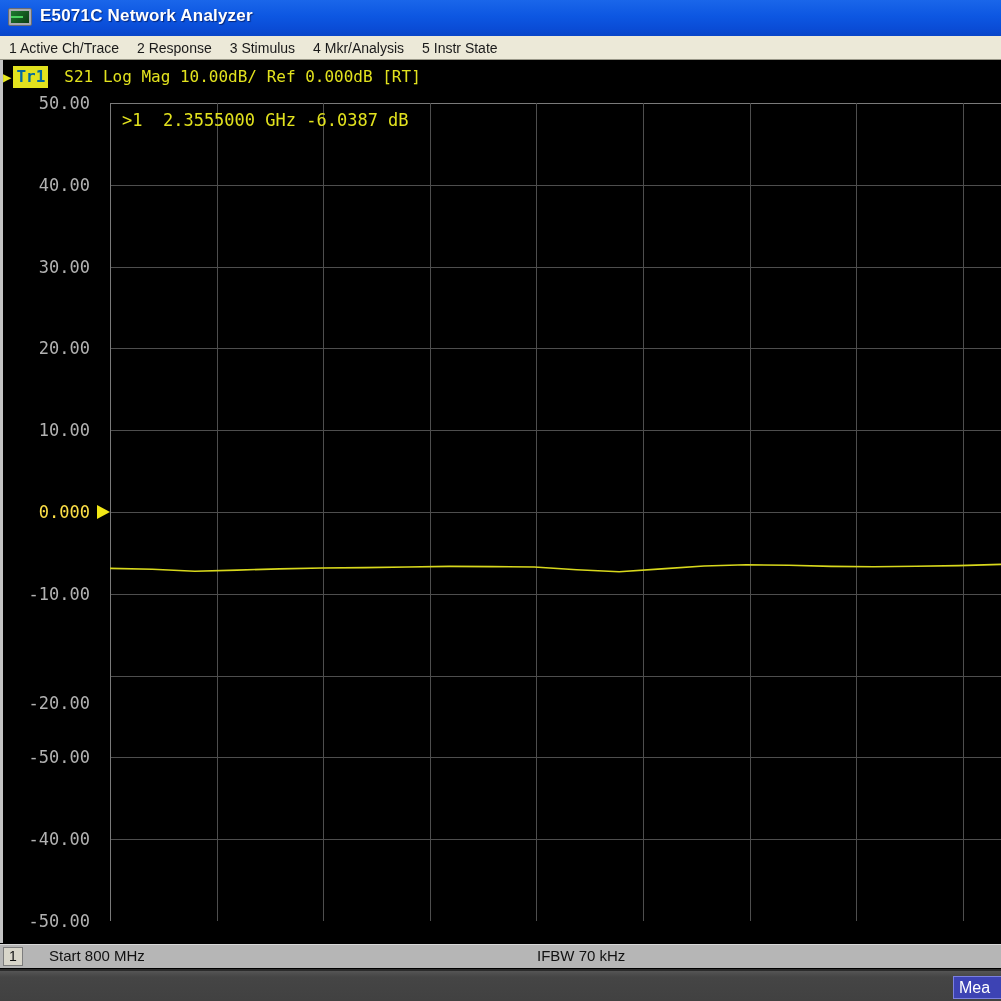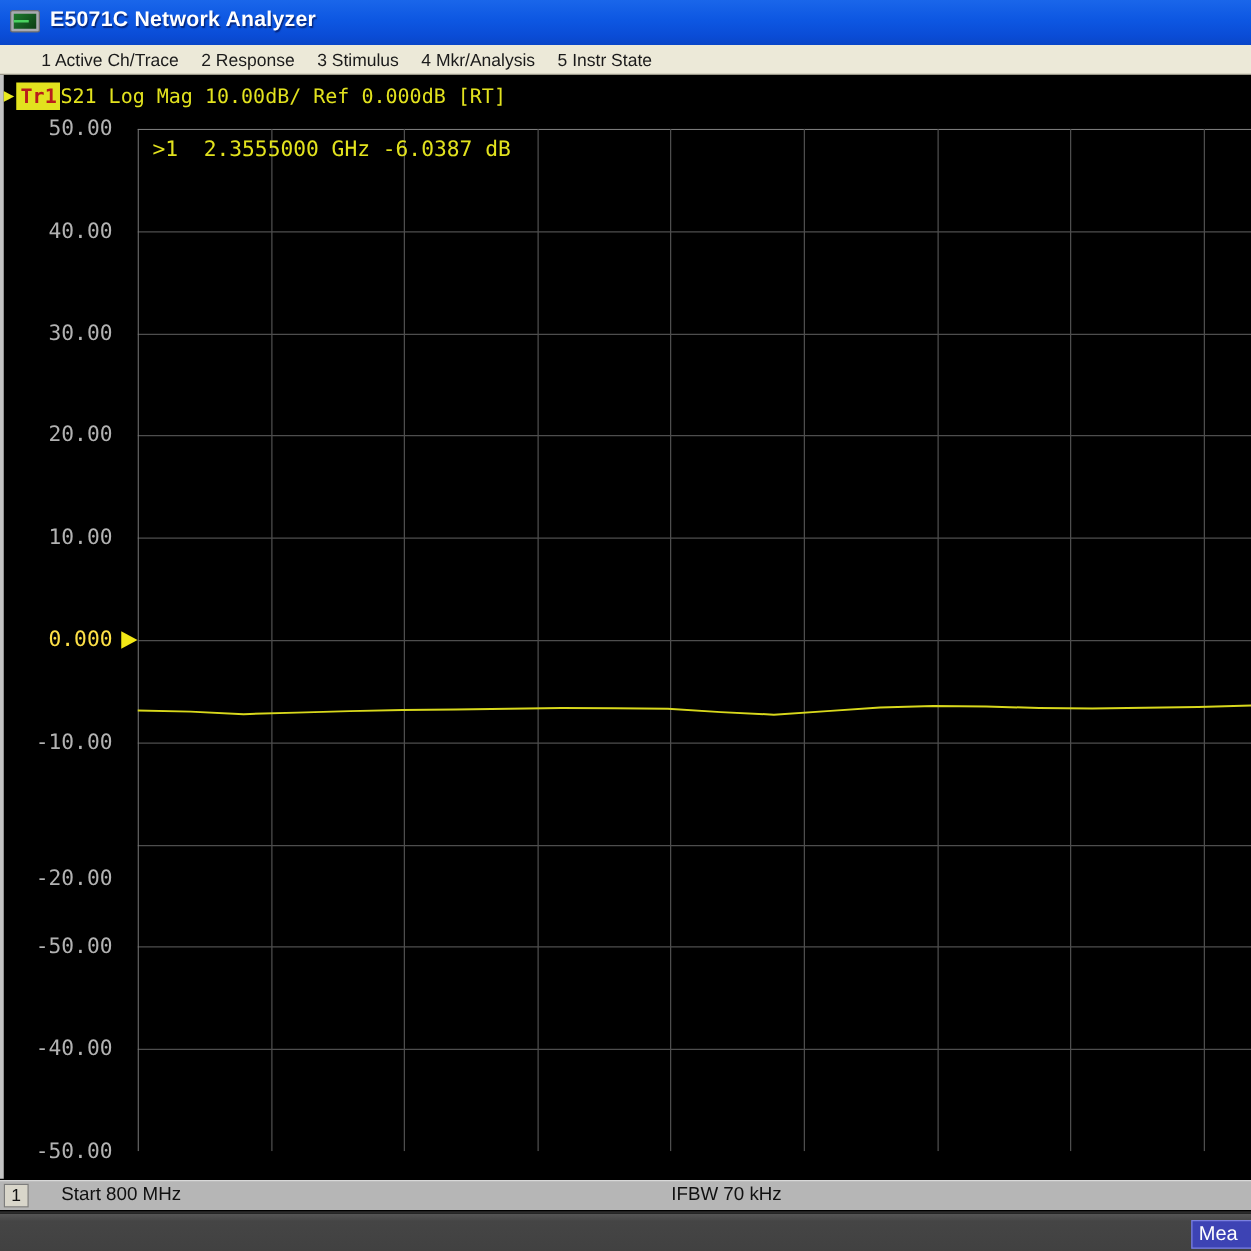--- a/index.html
+++ b/index.html
@@ -29,38 +29,38 @@
   .title-text{
     position:absolute;left:40px;top:6px;
     color:#fff;font-size:17px;font-weight:bold;
     text-shadow:1px 1px 1px rgba(0,0,40,.55);
     letter-spacing:.2px;white-space:pre;
   }
   
   .menubar{
     position:absolute;left:0;top:36px;width:1001px;height:24px;
     background:#ece9d8;border-bottom:1px solid #9a9889;
-    display:flex;align-items:center;box-sizing:border-box;padding-left:24px;
+    display:flex;align-items:center;box-sizing:border-box;
   }
   .menu-item{
     font-size:14px;color:#1a1a1a;padding:0 9px;white-space:pre;cursor:default;
   }
   
   .lcd{
     position:absolute;left:0;top:60px;width:1001px;height:883px;
     background:#000;border-left:3px solid #c4c4c4;box-sizing:border-box;
   }
   .trace-status{
     position:absolute;left:3px;top:66px;height:22px;
     font-family:"DejaVu Sans Mono",monospace;font-size:16px;line-height:22px;
     color:#e2e21e;display:flex;align-items:center;white-space:pre;
   }
   .trace-arrow{color:#e8e81e;font-size:14px;margin-right:2px;}
   .trace-label{
-    background:#e2e21e;color:#b91c1c;padding:0 3px;margin-right:0;font-weight:bold;
+    background:#e2e21e;color:#0369a1;padding:0 3px;margin-right:16px;font-weight:bold;
   }
   
   #plot-svg{position:absolute;left:110px;top:103px;}
   .ylabels div{
     position:absolute;width:88px;right:auto;text-align:right;
     font-family:"DejaVu Sans Mono",monospace;font-size:17px;color:#b2b2b2;
     transform:translateY(-50%);left:2px;white-space:pre;
   }
   .ylabels div.ref{color:#fde047;}
   .ref-triangle{

